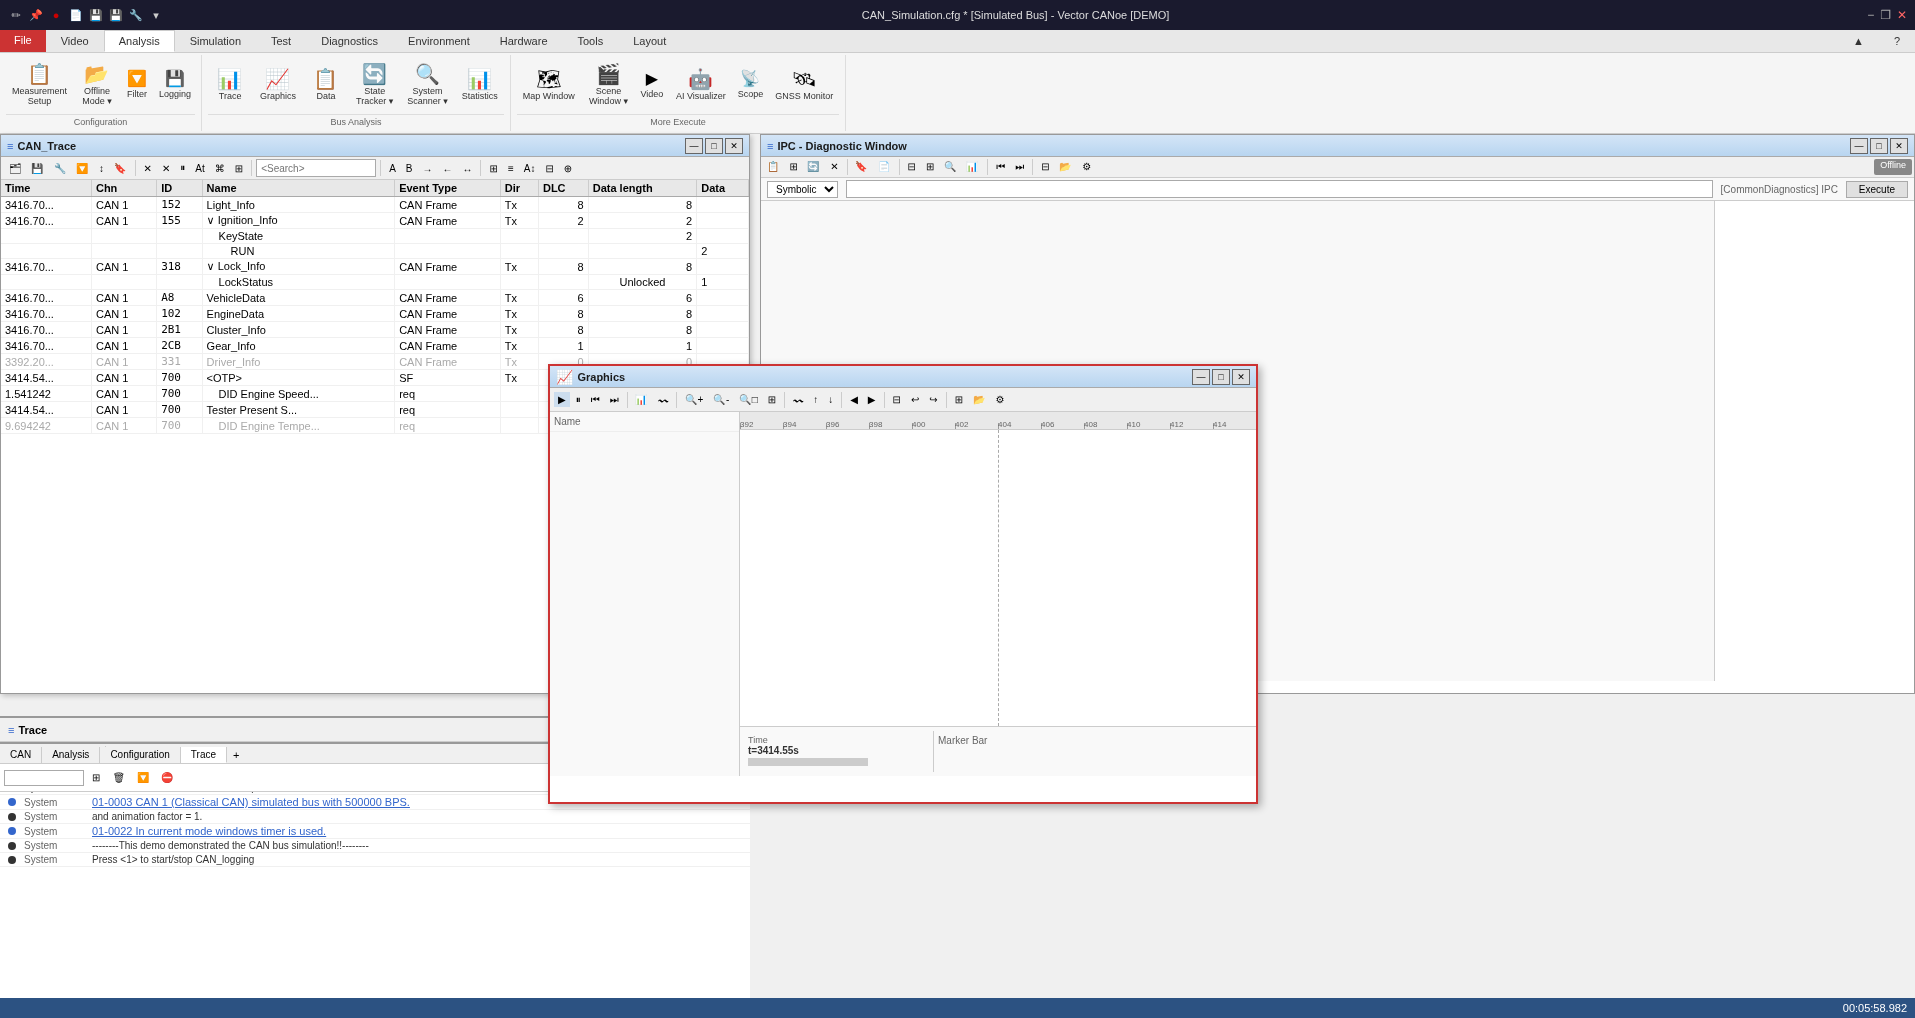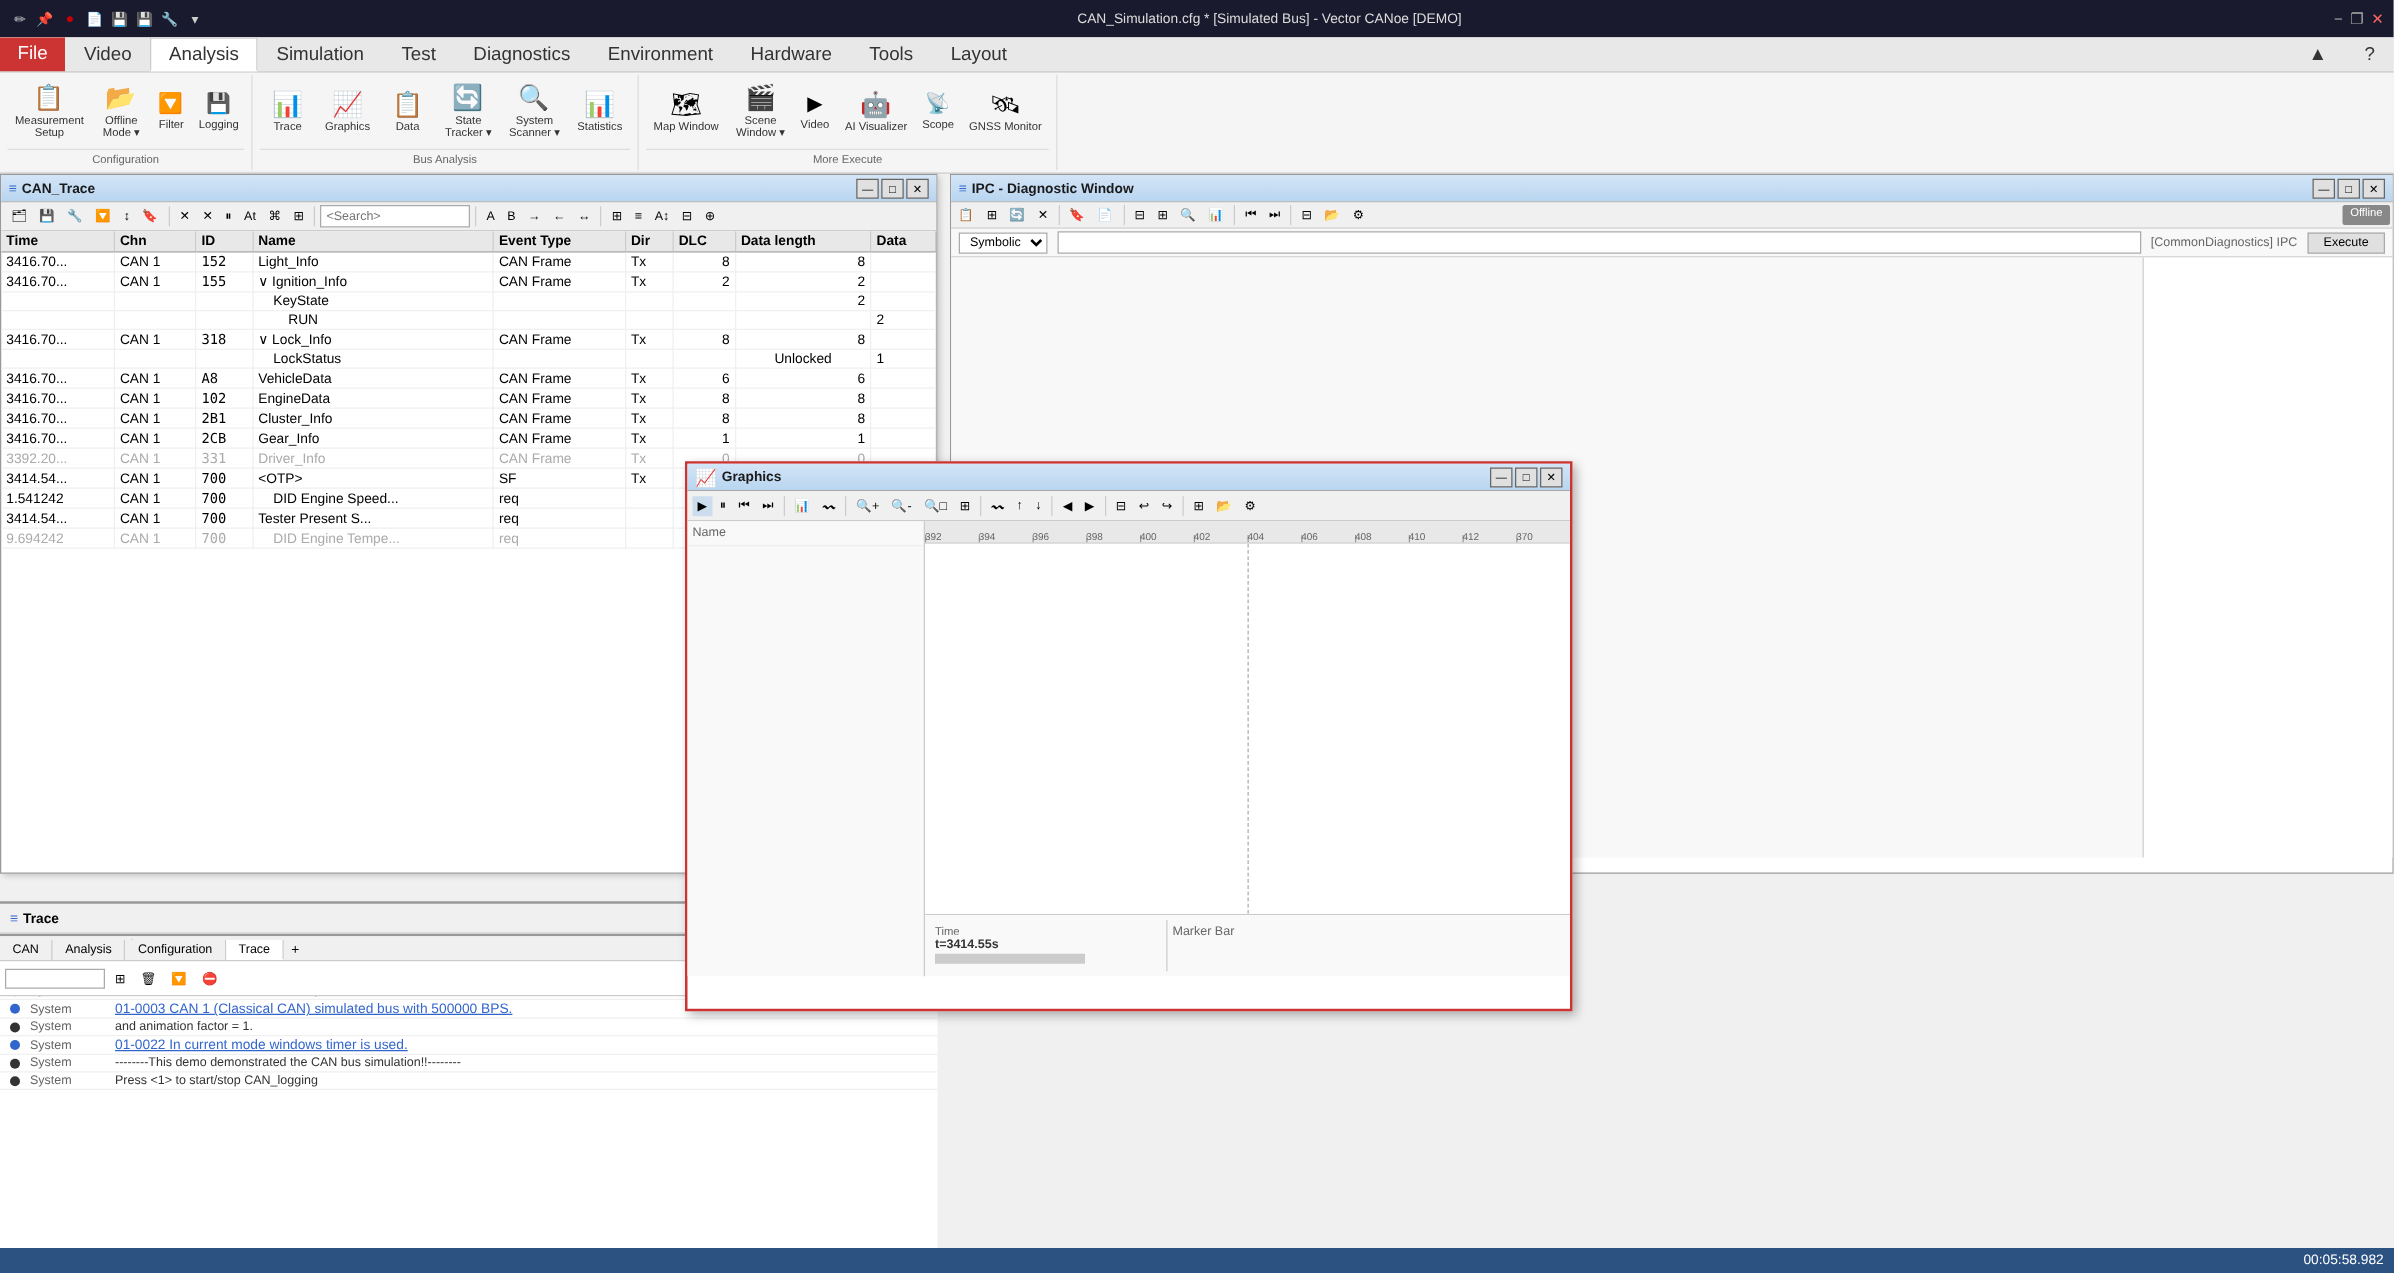--- a/index.html
+++ b/index.html
@@ -21,21 +21,21 @@
     .quick-access { display: flex; gap: 4px; align-items: center; }
     .qa-icon { width: 16px; height: 16px; display: flex; align-items: center; justify-content: center; cursor: pointer; color: #ccc; font-size: 11px; }
 
     
     .ribbon { background: #f5f5f5; border-bottom: 1px solid #ccc; }
     .ribbon-tabs { display: flex; background: #e8e8e8; border-bottom: 1px solid #ccc; }
     .ribbon-tab {
       padding: 4px 14px;
       cursor: pointer;
       border: 1px solid transparent;
-      font-size: 15px;
+      font-size: 11px;
       color: #333;
     }
     .ribbon-tab.active { background: #fff; border-color: #ccc #ccc #fff #ccc; color: #333; }
     .ribbon-tab.file { background: #cc3333; color: white; border: none; }
     .ribbon-content { display: flex; align-items: stretch; padding: 2px 0; min-height: 80px; }
     .ribbon-group { display: flex; flex-direction: column; border-right: 1px solid #ddd; padding: 2px 6px; }
     .ribbon-group-items { display: flex; gap: 2px; flex: 1; align-items: center; }
     .ribbon-group-label { text-align: center; font-size: 9px; color: #666; padding: 2px; border-top: 1px solid #ddd; margin-top: 2px; }
     .ribbon-btn {
       display: flex; flex-direction: column; align-items: center; justify-content: center;
@@ -596,21 +596,21 @@
             <div class="ruler-mark" style="left: 50%;">404</div>
             <div class="ruler-tick" style="left: 58.3333%;"></div>
             <div class="ruler-mark" style="left: 58.3333%;">406</div>
             <div class="ruler-tick" style="left: 66.6667%;"></div>
             <div class="ruler-mark" style="left: 66.6667%;">408</div>
             <div class="ruler-tick" style="left: 75%;"></div>
             <div class="ruler-mark" style="left: 75%;">410</div>
             <div class="ruler-tick" style="left: 83.3333%;"></div>
             <div class="ruler-mark" style="left: 83.3333%;">412</div>
             <div class="ruler-tick" style="left: 91.6667%;"></div>
-            <div class="ruler-mark" style="left: 91.6667%;">370</div>
+            <div class="ruler-mark" style="left: 91.6667%;">414</div>
           </div>
 
         <div class="graphics-plot">
 
           <div style="position:absolute; left:50%; top:0; bottom:0; width:1px; border-left:1px dashed #aaa;"></div>
         </div>
 
         <div class="graphics-footer">
           <div style="width:190px; border-right:1px solid #ccc; padding:4px;">
             <div class="graphics-time-info">

